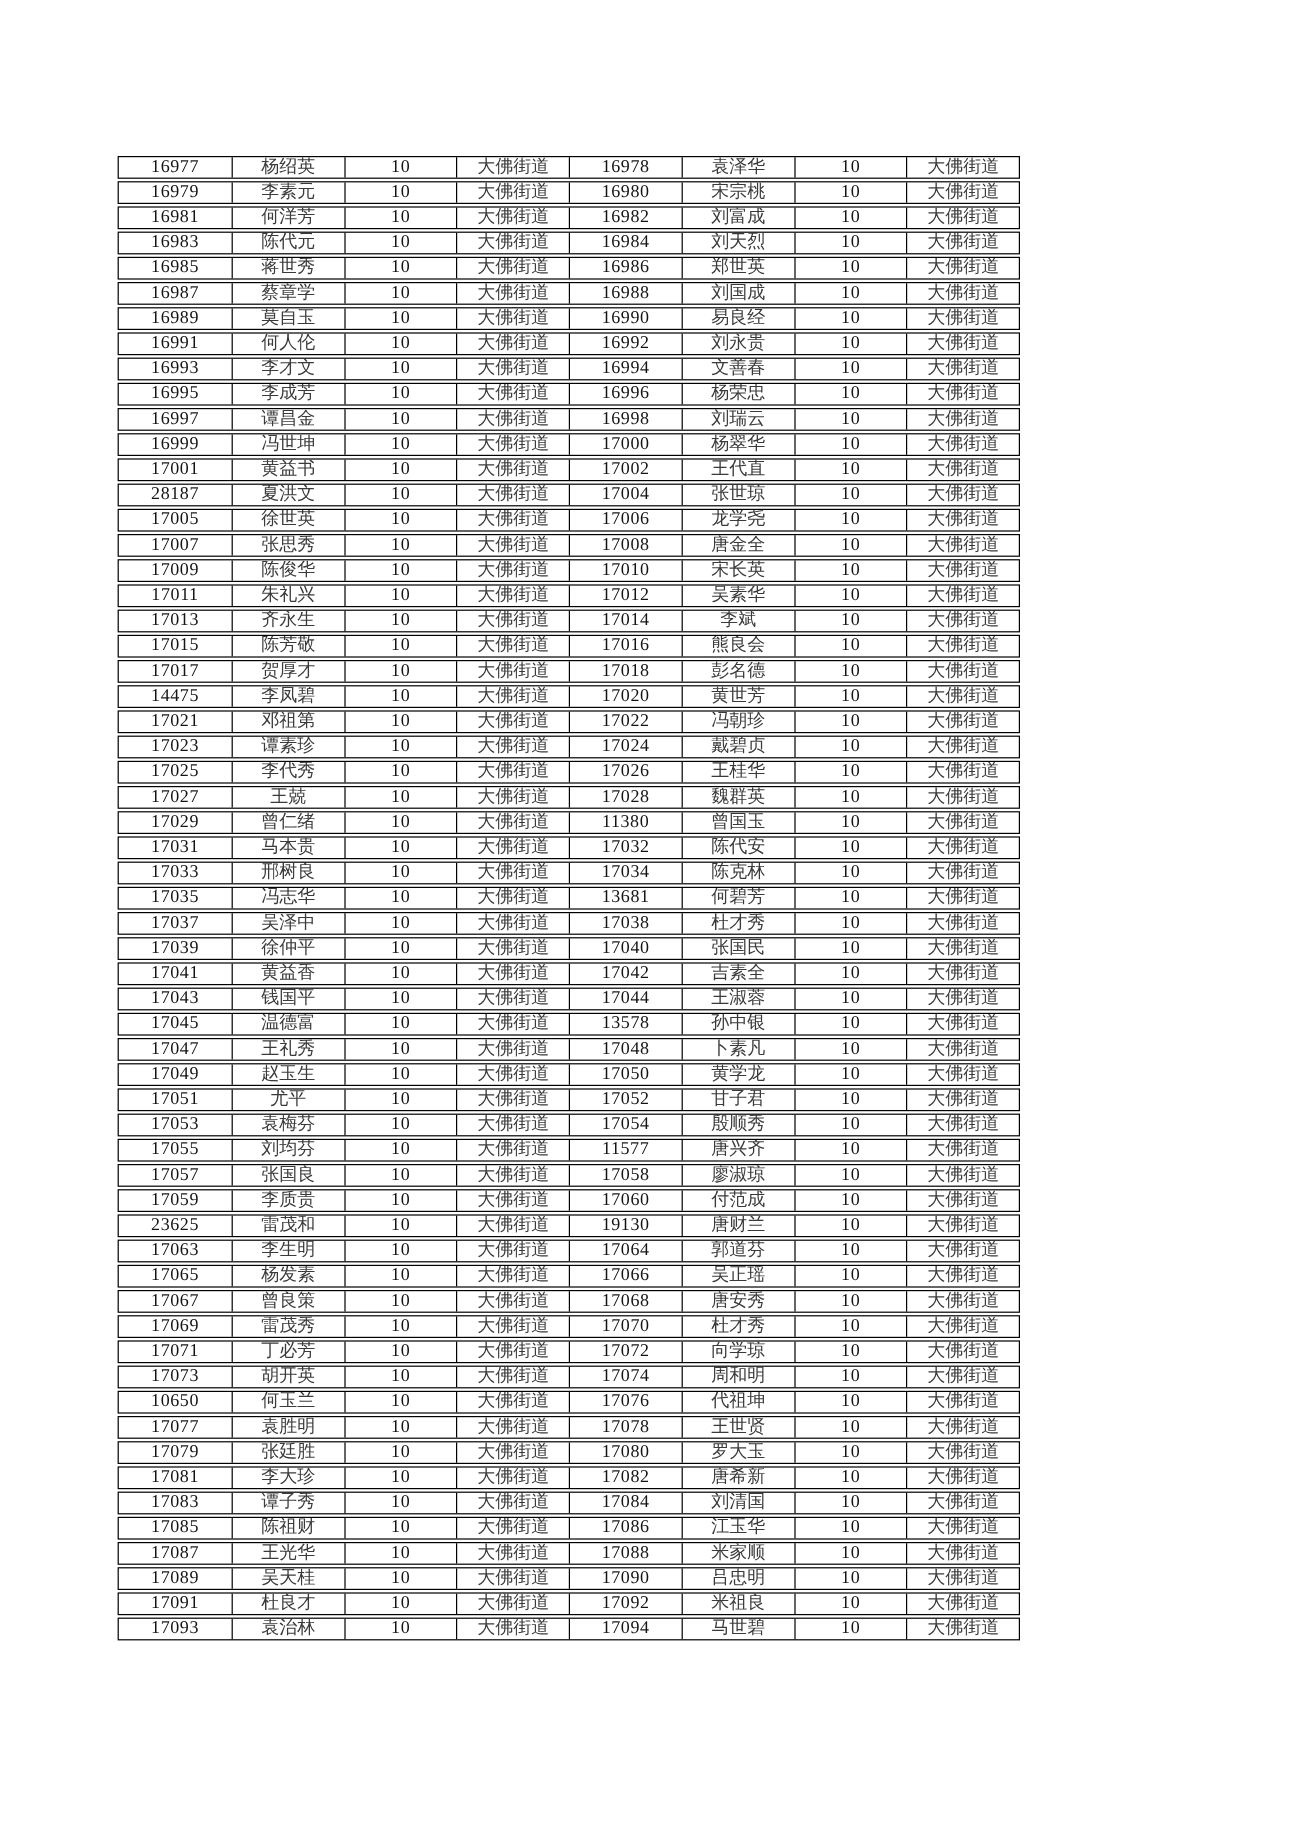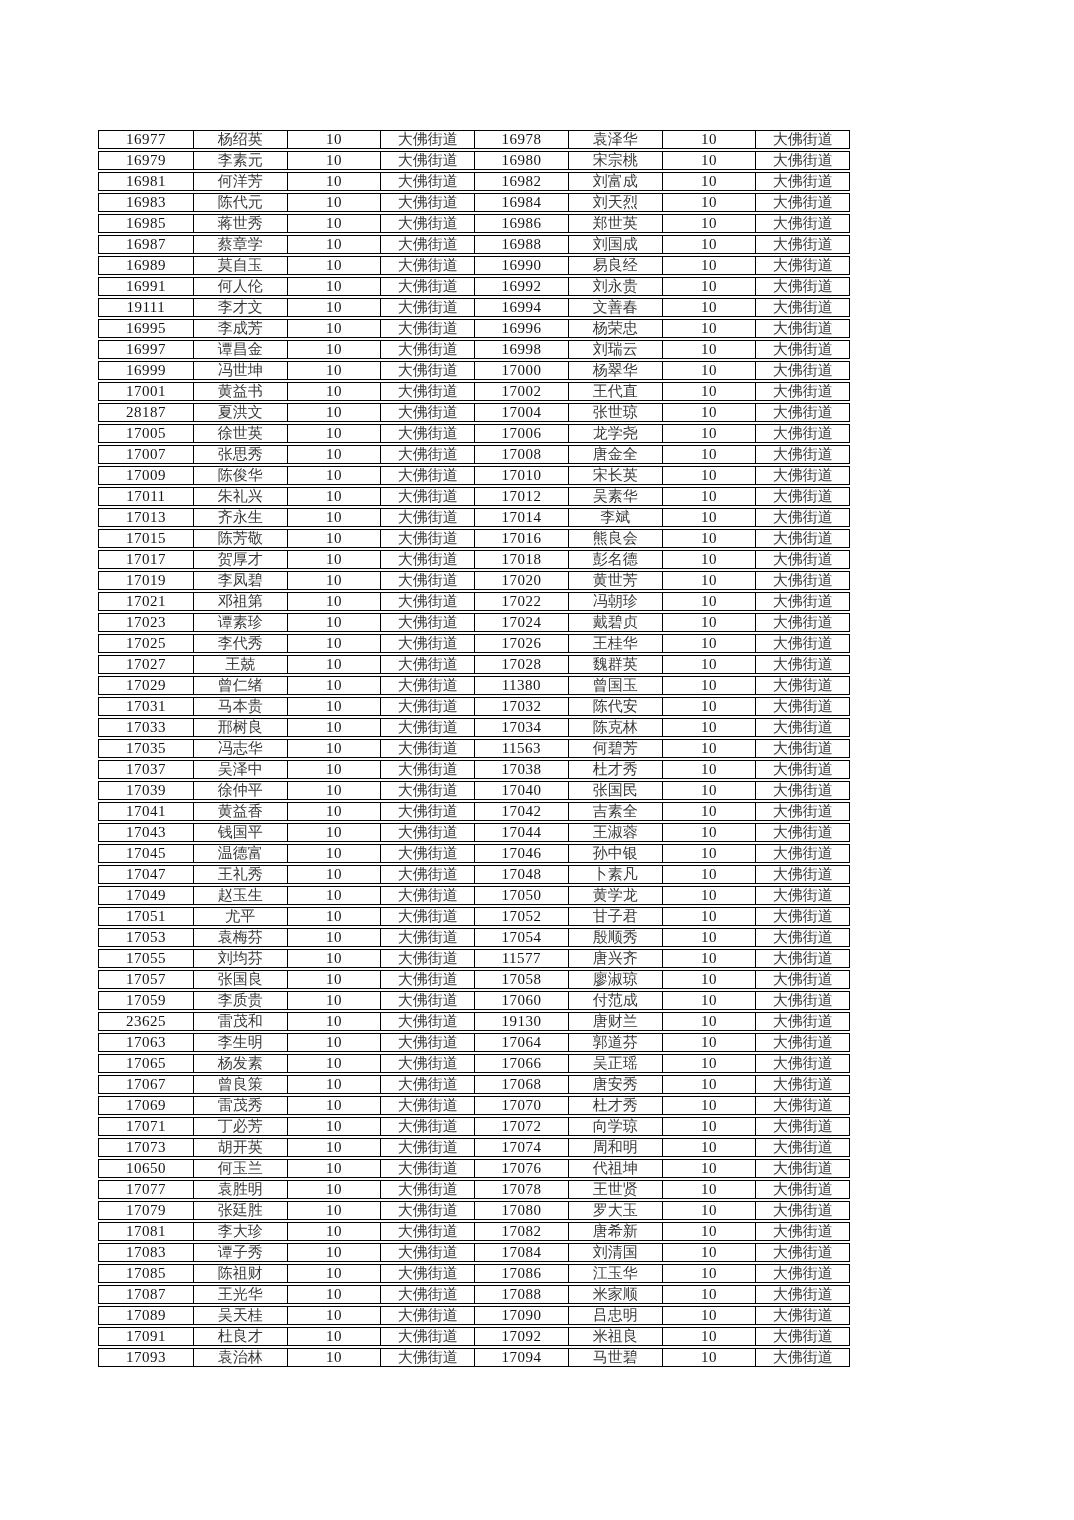--- a/index.html
+++ b/index.html
@@ -135,21 +135,21 @@
         <div class="t-cell c-serial">16991</div>
         <div class="t-cell c-name">何人伦</div>
         <div class="t-cell c-group">10</div>
         <div class="t-cell c-street">大佛街道</div>
         <div class="t-cell c-serial">16992</div>
         <div class="t-cell c-name">刘永贵</div>
         <div class="t-cell c-group">10</div>
         <div class="t-cell c-street">大佛街道</div>
       </div>
       <div class="t-row">
-        <div class="t-cell c-serial">19111</div>
+        <div class="t-cell c-serial">16993</div>
         <div class="t-cell c-name">李才文</div>
         <div class="t-cell c-group">10</div>
         <div class="t-cell c-street">大佛街道</div>
         <div class="t-cell c-serial">16994</div>
         <div class="t-cell c-name">文善春</div>
         <div class="t-cell c-group">10</div>
         <div class="t-cell c-street">大佛街道</div>
       </div>
       <div class="t-row">
         <div class="t-cell c-serial">16995</div>
@@ -265,21 +265,21 @@
         <div class="t-cell c-serial">17017</div>
         <div class="t-cell c-name">贺厚才</div>
         <div class="t-cell c-group">10</div>
         <div class="t-cell c-street">大佛街道</div>
         <div class="t-cell c-serial">17018</div>
         <div class="t-cell c-name">彭名德</div>
         <div class="t-cell c-group">10</div>
         <div class="t-cell c-street">大佛街道</div>
       </div>
       <div class="t-row">
-        <div class="t-cell c-serial">17019</div>
+        <div class="t-cell c-serial">14475</div>
         <div class="t-cell c-name">李凤碧</div>
         <div class="t-cell c-group">10</div>
         <div class="t-cell c-street">大佛街道</div>
         <div class="t-cell c-serial">17020</div>
         <div class="t-cell c-name">黄世芳</div>
         <div class="t-cell c-group">10</div>
         <div class="t-cell c-street">大佛街道</div>
       </div>
       <div class="t-row">
         <div class="t-cell c-serial">17021</div>
@@ -349,21 +349,21 @@
         <div class="t-cell c-serial">17034</div>
         <div class="t-cell c-name">陈克林</div>
         <div class="t-cell c-group">10</div>
         <div class="t-cell c-street">大佛街道</div>
       </div>
       <div class="t-row">
         <div class="t-cell c-serial">17035</div>
         <div class="t-cell c-name">冯志华</div>
         <div class="t-cell c-group">10</div>
         <div class="t-cell c-street">大佛街道</div>
-        <div class="t-cell c-serial">11563</div>
+        <div class="t-cell c-serial">13681</div>
         <div class="t-cell c-name">何碧芳</div>
         <div class="t-cell c-group">10</div>
         <div class="t-cell c-street">大佛街道</div>
       </div>
       <div class="t-row">
         <div class="t-cell c-serial">17037</div>
         <div class="t-cell c-name">吴泽中</div>
         <div class="t-cell c-group">10</div>
         <div class="t-cell c-street">大佛街道</div>
         <div class="t-cell c-serial">17038</div>
@@ -399,21 +399,21 @@
         <div class="t-cell c-serial">17044</div>
         <div class="t-cell c-name">王淑蓉</div>
         <div class="t-cell c-group">10</div>
         <div class="t-cell c-street">大佛街道</div>
       </div>
       <div class="t-row">
         <div class="t-cell c-serial">17045</div>
         <div class="t-cell c-name">温德富</div>
         <div class="t-cell c-group">10</div>
         <div class="t-cell c-street">大佛街道</div>
-        <div class="t-cell c-serial">17046</div>
+        <div class="t-cell c-serial">13578</div>
         <div class="t-cell c-name">孙中银</div>
         <div class="t-cell c-group">10</div>
         <div class="t-cell c-street">大佛街道</div>
       </div>
       <div class="t-row">
         <div class="t-cell c-serial">17047</div>
         <div class="t-cell c-name">王礼秀</div>
         <div class="t-cell c-group">10</div>
         <div class="t-cell c-street">大佛街道</div>
         <div class="t-cell c-serial">17048</div>

